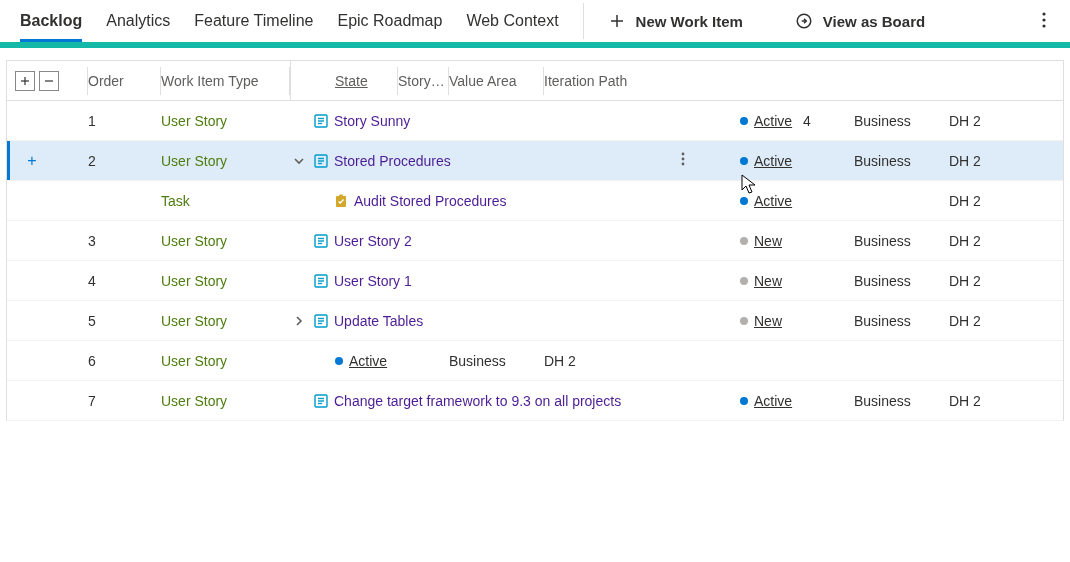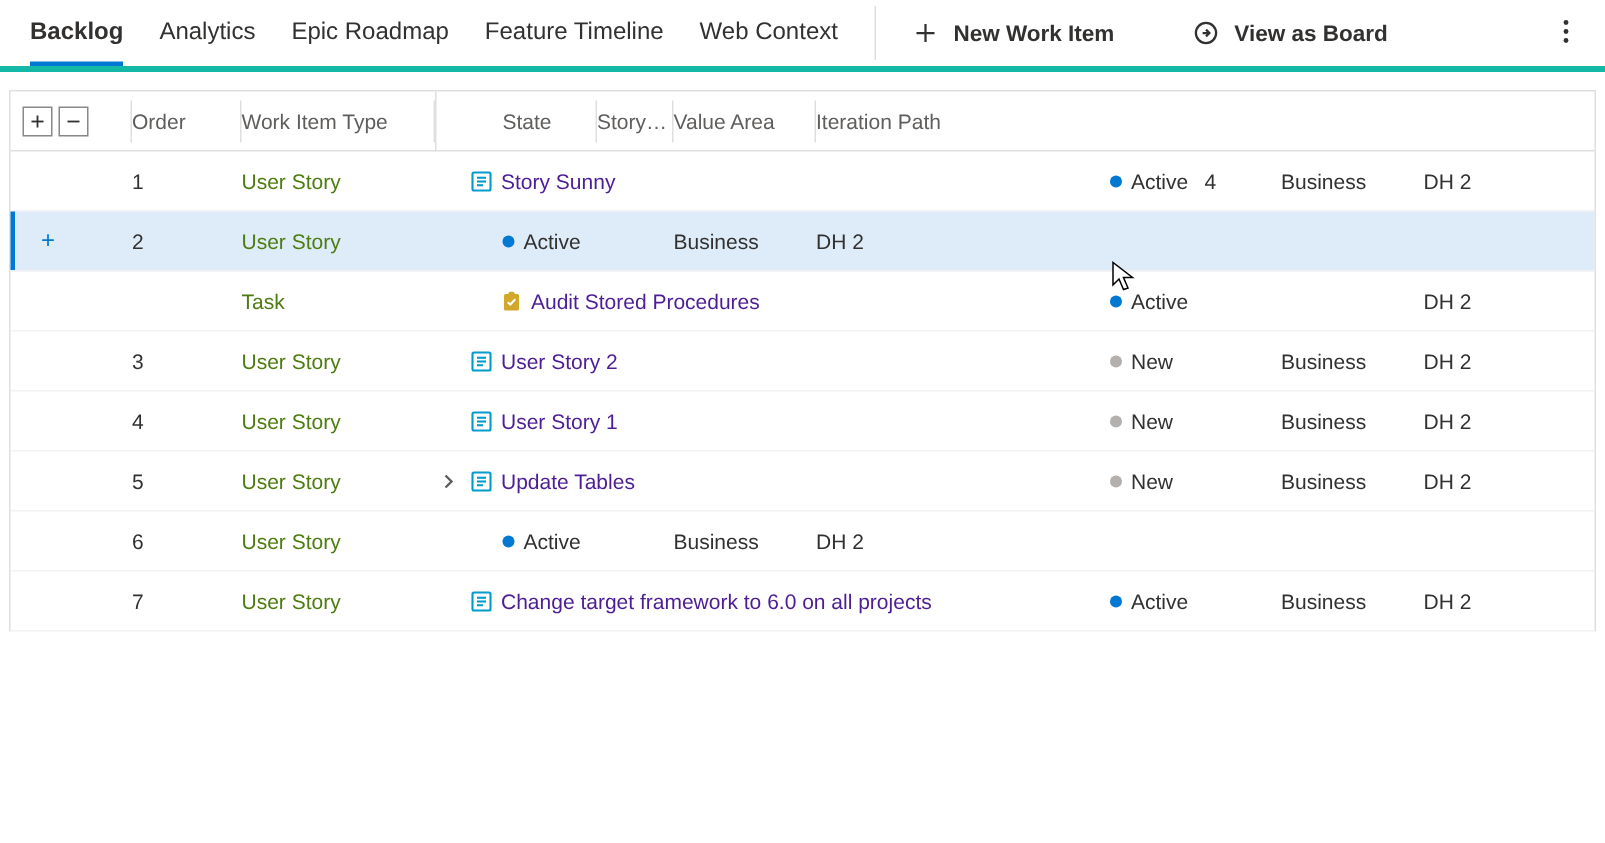--- a/index.html
+++ b/index.html
@@ -10,21 +10,21 @@
     color: #323130;
     background: #fff;
     width: 1070px;
     height: 562px;
     overflow: hidden;
   }
   .topbar {
     display: flex;
     align-items: center;
     height: 48px;
-    border-bottom: 4px solid #14b8a6;
+    border-bottom: 6px solid #14b8a6;
     padding: 0 20px;
   }
   .tabs {
     display: flex;
     gap: 24px;
     align-items: center;
     height: 100%;
   }
   .tab {
     font-size: 16px;
@@ -83,21 +83,21 @@
     display: flex;
     align-items: center;
     height: 40px;
     color: #605e5c;
     border-bottom: 1px solid #e1dfdd;
   }
   .col-expand { width: 80px; display:flex; align-items:center; padding-left:8px; gap:4px;}
   .col-order  { width: 72px;  }
   .col-type   { width: 128px; padding-left: 0; }
   .col-title  { width: 405px; padding-left: 0; display:flex; align-items:center; gap:6px;}
-  .col-state  { width: 106px; padding-left: 0; display:flex; align-items:center; gap:6px;}
+  .col-state  { width: 106px; padding-left: 0; display:flex; align-items:center; gap:6px;text-decoration:underline;}
   .col-sp     { width: 50px; }
   .col-va     { width: 94px; }
   .col-ip     { width: 98px; padding-left: 0;}
   .sep-col    { width: 1px; background: #e1dfdd; height: 28px; }
   .sep-col-full { width: 1px; background: #e1dfdd; height: 40px; }
 
   .exp-btn {
     width: 20px; height: 20px;
     border: 1px solid #8a8886;
     display:flex; align-items:center; justify-content:center;
@@ -162,22 +162,22 @@
     pointer-events:none;
   }
 </style>
 </head>
 <body>
 
 <div class="topbar">
   <div class="tabs" id="tabs">
       <div class="tab active">Backlog</div>
       <div class="tab">Analytics</div>
+      <div class="tab">Feature Timeline</div>
       <div class="tab">Epic Roadmap</div>
-      <div class="tab">Feature Timeline</div>
       <div class="tab">Web Context</div>
     </div>
   <div class="vsep"></div>
   <div class="toolbar-actions">
     <div class="action">
       <svg width="18" height="18" viewBox="0 0 24 24" fill="none" stroke="#323130" stroke-width="2">
           <line x1="12" y1="4" x2="12" y2="20"></line>
           <line x1="4" y1="12" x2="20" y2="12"></line>
         </svg>
       <span>New Work Item</span>
@@ -267,20 +267,41 @@
         </div>
         <div class="row selected">
           <div class="col-expand">
             <div class="plus-hover">+</div>
           </div>
           <div class="sep-col" style="background: transparent;"></div>
           <div class="col-order">2</div>
           <div class="sep-col" style="background: transparent;"></div>
           <div class="col-type">User Story</div>
           <div class="sep-col" style="background: transparent;"></div>
+          <div class="title-area">
+            <div class="title-main" style="padding-left: 0px;">
+              <span class="indent-caret">
+                <svg width="12" height="12" viewBox="0 0 12 12" fill="none" stroke="#605e5c" stroke-width="1.6">
+                  <polyline points="2,4 6,8 10,4"></polyline>
+                </svg>
+              </span>
+              <svg class="icon-story" width="14" height="14" viewBox="0 0 14 14">
+                <rect x="1" y="1" width="12" height="12" rx="1" fill="none" stroke="#009ccc" stroke-width="1.4"></rect>
+                <line x1="4" y1="4.5" x2="10" y2="4.5" stroke="#009ccc" stroke-width="1.4"></line>
+                <line x1="4" y1="7" x2="10" y2="7" stroke="#009ccc" stroke-width="1.4"></line>
+                <line x1="4" y1="9.5" x2="8" y2="9.5" stroke="#009ccc" stroke-width="1.4"></line>
+              </svg>
+              <span class="title-link">Stored Procedures</span>
+            </div>
+            <div class="title-actions"><svg width="4" height="14" viewBox="0 0 4 14">
+                <circle cx="2" cy="2" r="1.4" fill="#605e5c"></circle>
+                <circle cx="2" cy="7" r="1.4" fill="#605e5c"></circle>
+                <circle cx="2" cy="12" r="1.4" fill="#605e5c"></circle>
+              </svg></div>
+          </div>
           <div class="sep-col" style="background: transparent;"></div>
           <div class="col-state" style="padding-left: 44px;">
             <span class="state-dot dot-active"></span>
             <span>Active</span>
           </div>
           <div class="sep-col" style="background: transparent;"></div>
           <div class="col-sp"></div>
           <div class="sep-col" style="background: transparent;"></div>
           <div class="col-va">Business</div>
           <div class="sep-col" style="background: transparent;"></div>
@@ -441,21 +462,21 @@
           <div class="sep-col" style="background: transparent;"></div>
           <div class="title-area">
             <div class="title-main" style="padding-left: 0px;">
               <span class="indent-caret"></span>
               <svg class="icon-story" width="14" height="14" viewBox="0 0 14 14">
                 <rect x="1" y="1" width="12" height="12" rx="1" fill="none" stroke="#009ccc" stroke-width="1.4"></rect>
                 <line x1="4" y1="4.5" x2="10" y2="4.5" stroke="#009ccc" stroke-width="1.4"></line>
                 <line x1="4" y1="7" x2="10" y2="7" stroke="#009ccc" stroke-width="1.4"></line>
                 <line x1="4" y1="9.5" x2="8" y2="9.5" stroke="#009ccc" stroke-width="1.4"></line>
               </svg>
-              <span class="title-link">Change target framework to 6.0 on all projects</span>
+              <span class="title-link">Change target framework to 9.3 on all projects</span>
             </div>
           </div>
           <div class="sep-col" style="background: transparent;"></div>
           <div class="col-state" style="padding-left: 44px;">
             <span class="state-dot dot-active"></span>
             <span>Active</span>
           </div>
           <div class="sep-col" style="background: transparent;"></div>
           <div class="col-sp"></div>
           <div class="sep-col" style="background: transparent;"></div>

